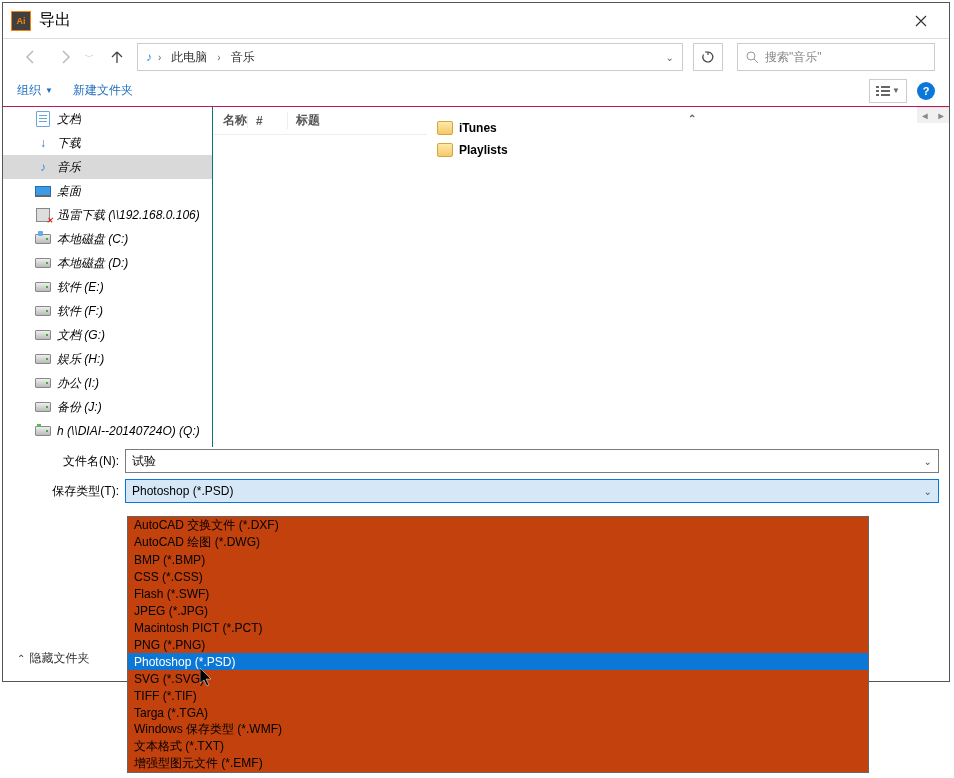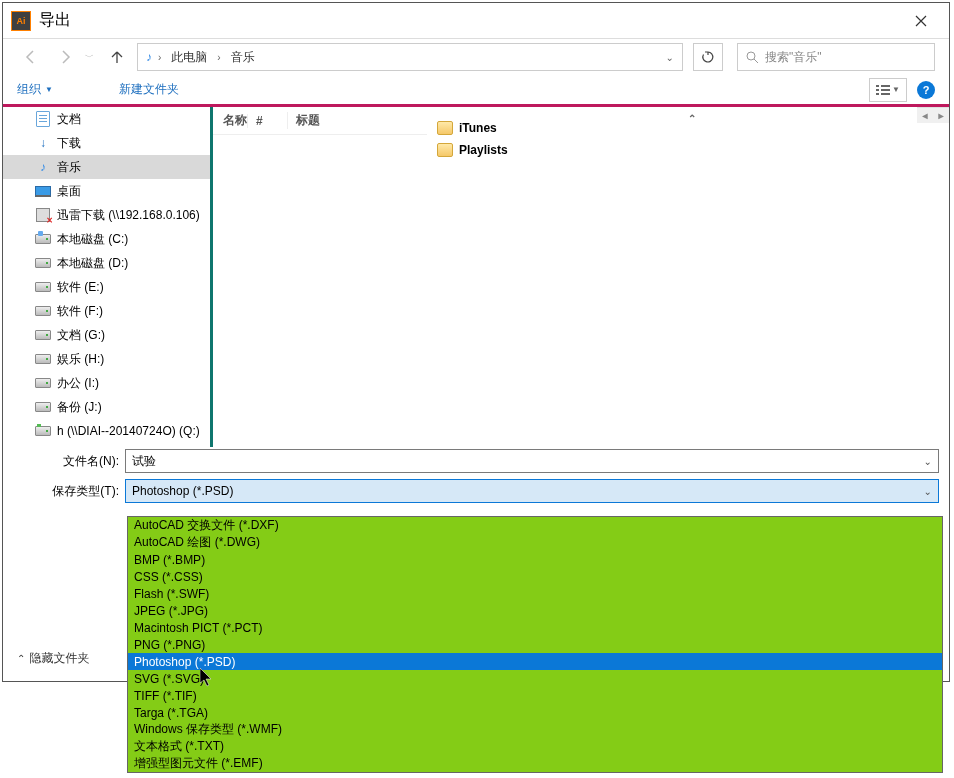--- a/index.html
+++ b/index.html
@@ -21,30 +21,30 @@
 .nav-dropdown { width: 12px; font-size: 9px; color: #999; }
 .path-box { flex: 1; height: 28px; border: 1px solid #ccc; display: flex; align-items: center; padding: 0 8px; gap: 6px; }
 .path-box .music-icon { color: #3a8ee6; }
 .path-box .sep { color: #666; font-size: 10px; }
 .path-box .crumb { color: #333; padding: 2px 4px; }
 .path-chevron { margin-left: auto; color: #666; font-size: 10px; }
 .refresh-btn { width: 30px; height: 28px; border: 1px solid #ccc; display: flex; align-items: center; justify-content: center; margin-left: 4px; }
 .search-box { width: 198px; height: 28px; border: 1px solid #ccc; display: flex; align-items: center; padding: 0 8px; gap: 6px; margin-left: 8px; color: #888; }
 
 
-.toolbar { height: 32px; display: flex; align-items: center; padding: 0 14px; border-bottom: 3px solid #be185d; gap: 46px; }
+.toolbar { height: 32px; display: flex; align-items: center; padding: 0 14px; border-bottom: 1px solid #be185d; }
 .toolbar .lbl { color: #1e6fbf; margin-right: 20px; display: flex; align-items: center; gap: 2px; }
 .toolbar .lbl .arrow { font-size: 8px; margin-left: 2px; }
 .toolbar-right { margin-left: auto; display: flex; align-items: center; gap: 10px; }
 .view-btn { width: 38px; height: 24px; border: 1px solid #ccc; display: flex; align-items: center; justify-content: center; gap: 2px; }
 .help-btn { width: 18px; height: 18px; border-radius: 50%; background: #0b78d7; color: #fff; display: flex; align-items: center; justify-content: center; font-weight: bold; font-size: 11px; }
 
 
 .body { display: flex; height: 340px; }
-.sidebar { width: 210px; height: 100%; overflow-y: auto; border-right: 3px solid #0f766e; position: relative; }
+.sidebar { width: 210px; height: 100%; overflow-y: auto; border-right: 1px solid #0f766e; position: relative; font-style: italic; }
 .sidebar::-webkit-scrollbar { width: 16px; }
 .sidebar::-webkit-scrollbar-track { background: #f0f0f0; }
 .sidebar::-webkit-scrollbar-thumb { background: #c1c1c1; }
 .tree-item { height: 24px; display: flex; align-items: center; padding-left: 32px; gap: 6px; white-space: nowrap; cursor: default; }
 .tree-item.selected { background: #d9d9d9; }
 .tree-icon { width: 16px; height: 16px; display: inline-flex; align-items: center; justify-content: center; flex-shrink: 0; }
 .tree-item .txt { overflow: hidden; text-overflow: ellipsis; }
 
 .content { flex: 1; display: flex; flex-direction: row; position: relative; font-weight: bold; }
 .content-header { height: 28px; display: flex; align-items: center; border-bottom: 1px solid #eee; padding-left: 10px; color: #555; }
@@ -62,21 +62,21 @@
 .bottom { padding: 2px 10px 10px 10px; }
 .form-row { display: flex; align-items: center; margin-bottom: 6px; }
 .form-row label { width: 112px; text-align: right; padding-right: 6px; }
 .form-row .input { flex: 1; height: 24px; border: 1px solid #7a7a7a; padding: 0 6px; display: flex; align-items: center; background: #fff; }
 .form-row .input.filename { background: #fff; }
 .form-row .input.type { background: #d6e8f7; border: 1px solid #0b78d7; }
 .form-row .input .val { flex: 1; }
 .form-row .input .chev { color: #555; font-size: 10px; }
 
 
-.dropdown { position: absolute; left: 127px; top: 516px; width: 816px; background: #84cc16; border: 1px solid #666; z-index: 10; }
+.dropdown { position: absolute; left: 127px; top: 516px; width: 742px; background: #c2410c; border: 1px solid #666; z-index: 10; }
 .dropdown-item { height: 17px; padding: 0 6px; display: flex; align-items: center; cursor: default; }
 .dropdown-item.hover { background: #0b78d7; color: #fff; }
 .cursor-arrow { position: absolute; left: 200px; top: 668px; z-index: 20; pointer-events:none; }
 
 
 .footer { position: absolute; left: 14px; bottom: 14px; display: flex; align-items: center; gap: 4px; color: #333; }
 .footer .caret { font-size: 10px; }
 
 
 .i-doc { width:14px; height:16px; border:1px solid #69a6db; border-radius:1px; position:relative; }

